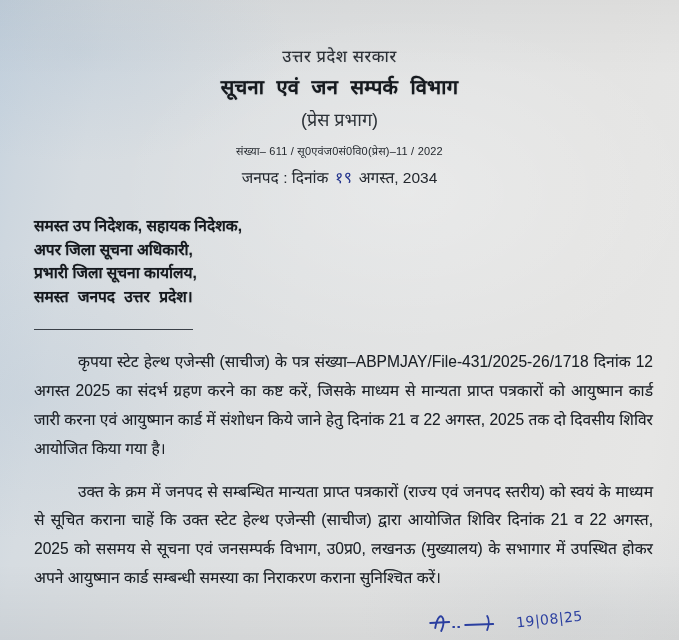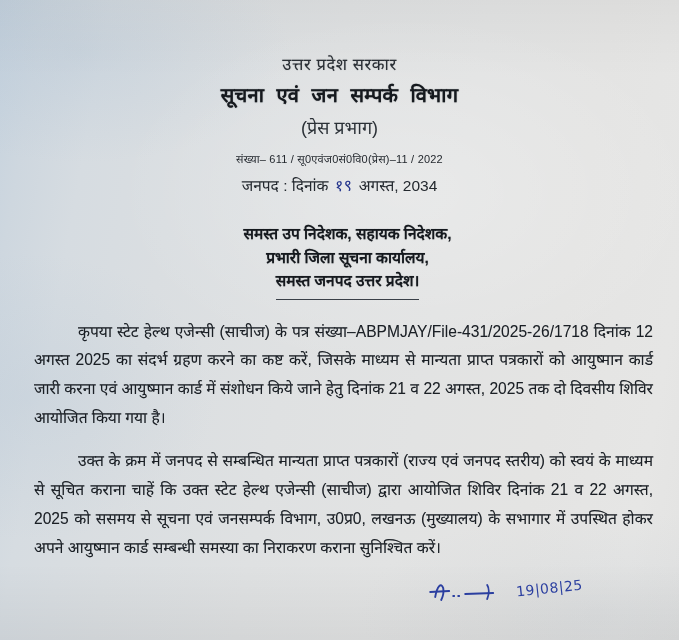--- a/index.html
+++ b/index.html
@@ -57,21 +57,20 @@
   .page {
     position: relative;
     z-index: 3;
     padding: 0 18px;
   }
 
   
   .header {
     text-align: center;
     padding-top: 44px;
-    margin-top: 8px;
   }
   .gov-line {
     font-size: 16.5px;
     letter-spacing: 0.6px;
     color: #2a2f35;
     text-shadow: 0 0 1px rgba(40,46,54,0.35);
   }
   .dept-line {
     font-size: 20px;
     font-weight: bold;
@@ -109,29 +108,29 @@
 
   
   .addressee {
     margin-top: 26px;
     margin-left: 16px;
     font-size: 15.5px;
     font-weight: bold;
     line-height: 1.52;
     color: #15191e;
     text-shadow: 0 0 1px rgba(20,25,30,0.35);
-    text-align: center;
   }
   .addressee div {
     white-space: nowrap;
   }
   .addressee .last {
     display: inline-block;
     border-bottom: 1.2px solid #3a4048;
-    padding-bottom: 6px;
+    padding-bottom: 19px;
+    font-family: Liberation Mono, monospace;
   }
 
   
   .body-block {
     margin-top: 18px;
     padding: 0 8px 0 16px;
   }
   .para {
     font-size: 15.6px;
     line-height: 1.85;
@@ -189,20 +188,21 @@
       <div class="num-line">संख्या– 611 / सू0एवंज0सं0वि0(प्रेस)–11 / 2022</div>
       <div class="place-line">
         <span>जनपद : दिनांक</span>
         <span class="ink-hand">१९</span>
         <span>अगस्त, 2034</span>
       </div>
     </div>
 
     <div class="addressee">
       <div>समस्त उप निदेशक, सहायक निदेशक,</div>
+      <div>अपर जिला सूचना अधिकारी,</div>
       <div>प्रभारी जिला सूचना कार्यालय,</div>
       <div>
         <span class="last">समस्त जनपद उत्तर प्रदेश।</span>
       </div>
     </div>
 
     <div class="body-block">
       <p class="para">कृपया स्टेट हेल्थ एजेन्सी (साचीज) के पत्र संख्या–ABPMJAY/File-431/2025-26/1718 दिनांक 12 अगस्त 2025 का संदर्भ ग्रहण करने का कष्ट करें, जिसके माध्यम से मान्यता प्राप्त पत्रकारों को आयुष्मान कार्ड जारी करना एवं आयुष्मान कार्ड में संशोधन किये जाने हेतु दिनांक 21 व 22 अगस्त, 2025 तक दो दिवसीय शिविर आयोजित किया गया है।</p>
       <p class="para">उक्त के क्रम में जनपद से सम्बन्धित मान्यता प्राप्त पत्रकारों (राज्य एवं जनपद स्तरीय) को स्वयं के माध्यम से सूचित कराना चाहें कि उक्त स्टेट हेल्थ एजेन्सी (साचीज) द्वारा आयोजित शिविर दिनांक 21 व 22 अगस्त, 2025 को ससमय से सूचना एवं जनसम्पर्क विभाग, उ0प्र0, लखनऊ (मुख्यालय) के सभागार में उपस्थित होकर अपने आयुष्मान कार्ड सम्बन्धी समस्या का निराकरण कराना सुनिश्चित करें।</p>
     </div>

